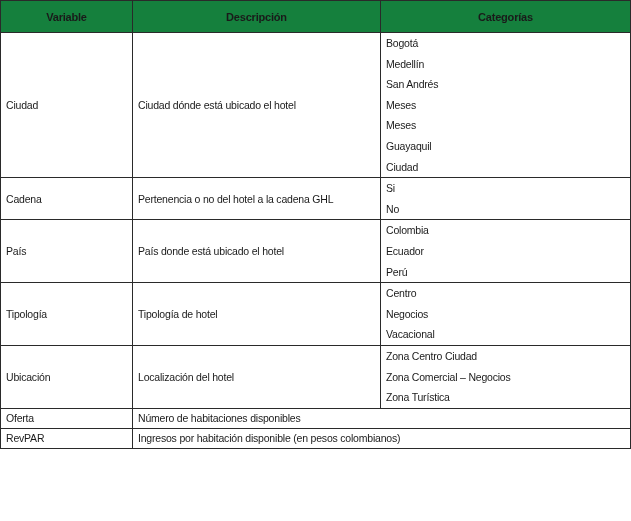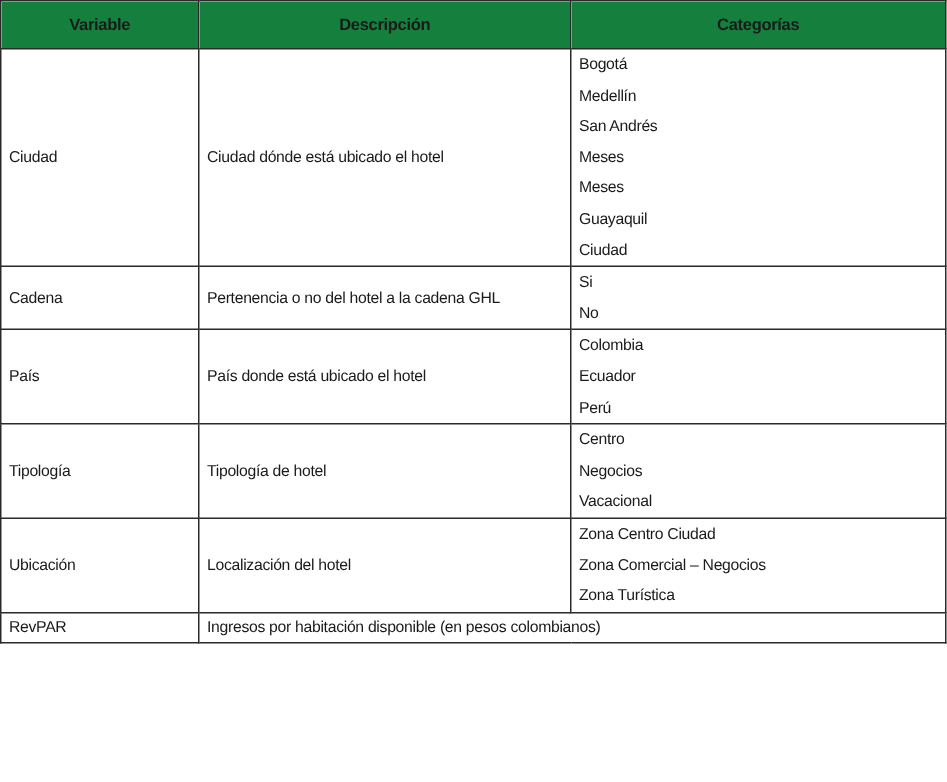--- a/index.html
+++ b/index.html
@@ -123,17 +123,21 @@
       <td>
         <div class="cats">
           <span class="cat">Zona Centro Ciudad</span>
           <span class="cat">Zona Comercial – Negocios</span>
           <span class="cat">Zona Turística</span>
         </div>
       </td>
     </tr>
 
     <tr class="single">
+      <td>Oferta</td>
+      <td colspan="2">Número de habitaciones disponibles</td>
+    </tr>
+    <tr class="single">
       <td>RevPAR</td>
       <td colspan="2">Ingresos por habitación disponible (en pesos colombianos)</td>
     </tr>
   </tbody>
 </table>
 
 </body></html>

